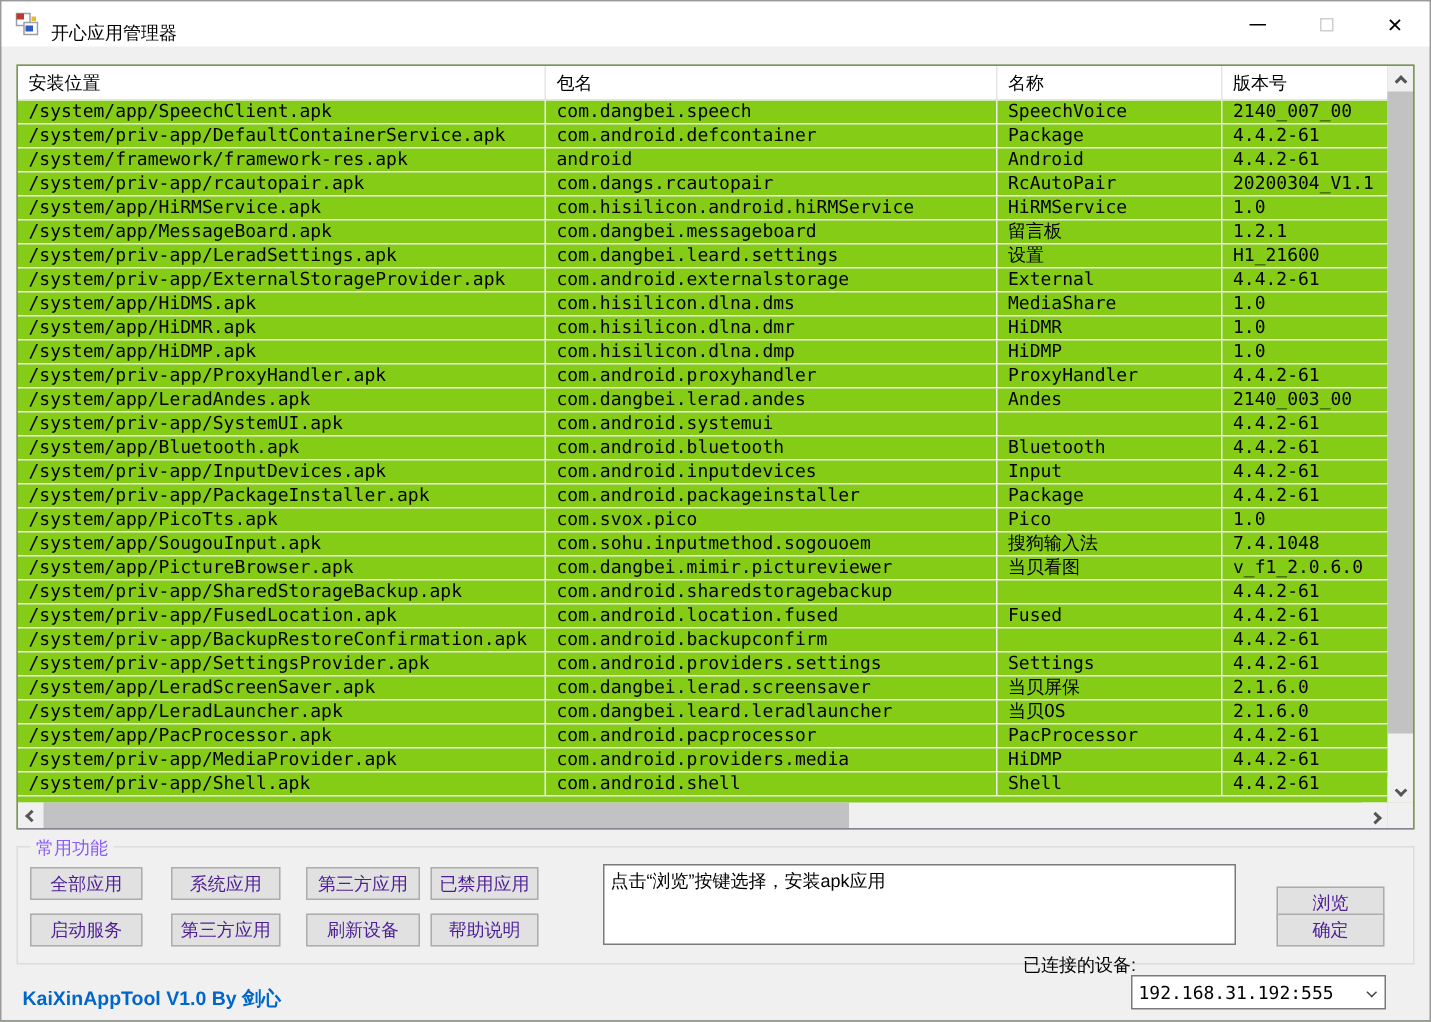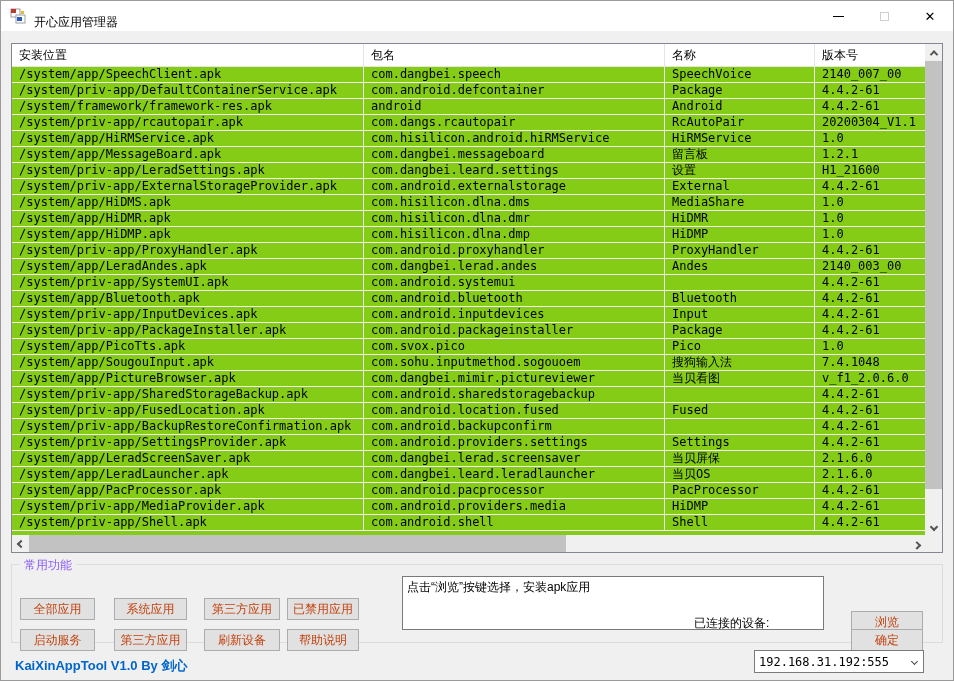--- a/index.html
+++ b/index.html
@@ -37,32 +37,32 @@
   .sb-btn { position:absolute; width:17px; height:17px; background:#f0f0f0; display:flex; align-items:center; justify-content:center; }
   .corner { position:absolute; right:0; bottom:0; width:17px; height:17px; background:#f0f0f0; }
   .chev { width:6px; height:6px; border-right:2px solid #555; border-bottom:2px solid #555; display:block; }
   .chev.up    { transform:rotate(-135deg) translate(-1px,-1px); }
   .chev.down  { transform:rotate(45deg); }
   .chev.left  { transform:rotate(135deg); }
   .chev.right { transform:rotate(-45deg) translate(-1px,1px); }
   
   .groupbox { position:absolute; left:10px; top:563px; width:932px; height:79px; border:1px solid #dcdcdc; }
   .gb-title { position:absolute; left:8px; top:-8px; background:#f0f0f0; padding:0 4px; font-size:12px; color:#8b5cf6; }
-  .btn { position:absolute; height:22px; background:#e1e1e1; border:1px solid #acacac; font-size:12px; color:#c2410c;
-         display:flex; align-items:center; justify-content:center; font-family:"Liberation Sans","DejaVu Sans",sans-serif;margin-top:20px; }
+  .btn { position:absolute; height:22px; background:#e1e1e1; border:1px solid #acacac; font-size:12px; color:#4c1d95;
+         display:flex; align-items:center; justify-content:center; font-family:"Liberation Sans","DejaVu Sans",sans-serif; }
   
   .b-r1 { top:13px; } .b-r2 { top:44px; }
   .b-x1 { left:8px;  width:75px; } .b-x2 { left:102px; width:73px; } .b-x3 { left:192px; width:76px; } .b-x4 { left:275px; width:72px; }
   .install-box { position:absolute; left:390px; top:11px; width:422px; height:54px; background:#fff; border:1px solid #7a7a7a;
                  font-size:12px; color:#000; padding:3px 4px; line-height:15px; }
   .side-btn { left:839px; width:72px; }
   .sb-1 { top:26px; } .sb-2 { top:44px; }
   
   .brand { position:absolute; left:14px; top:656px; font-size:13px; font-weight:bold; color:#0066cc; }
-  .device-label { position:absolute; left:681px; top:614px; font-size:12px; color:#000;margin-left:12px; }
+  .device-label { position:absolute; left:681px; top:634px; font-size:12px; color:#000; }
   .combo { position:absolute; left:753px; top:649px; width:170px; height:23px; background:#fff; border:1px solid #7a7a7a; display:flex; align-items:center;gap:16px; }
   .combo-text { flex:1; font-size:12px; padding-left:4px; font-family:"DejaVu Sans Mono","Liberation Mono",monospace; white-space:nowrap; overflow:hidden; }
   .combo-arrow { width:18px; display:flex; align-items:center; justify-content:center; }
   .combo-arrow .chev { width:5px; height:5px; border-color:#444; border-width:1px; }
 </style>
 </head>
 <body>
 
 <div class="window">
 

